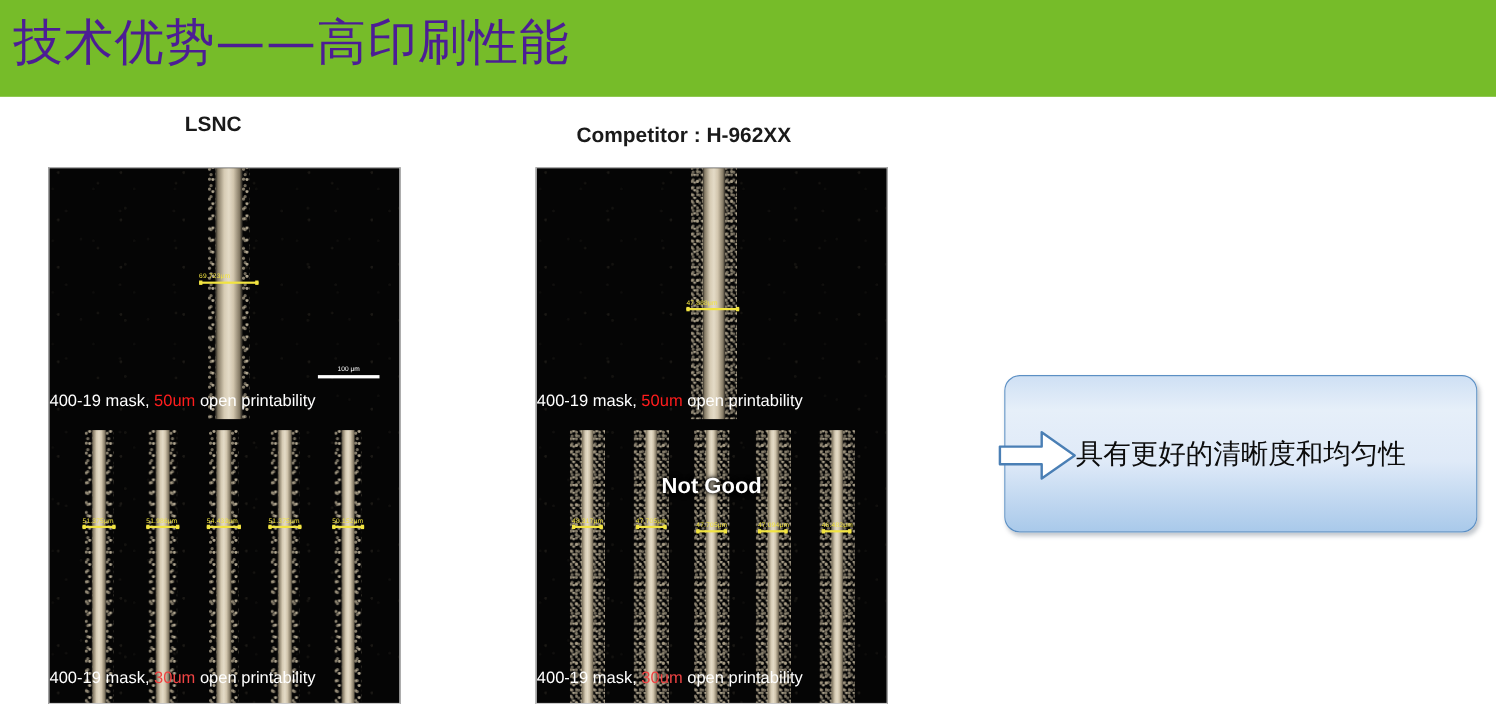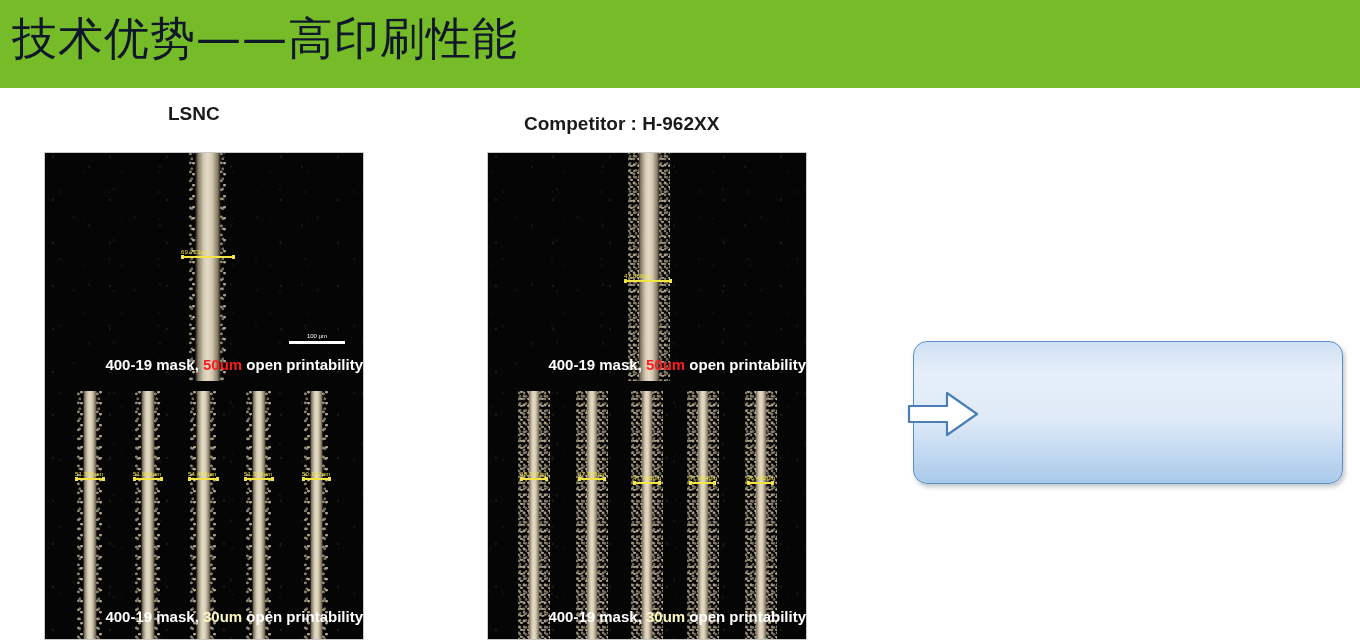--- a/index.html
+++ b/index.html
@@ -9,21 +9,21 @@
     font-family:"Liberation Sans","DejaVu Sans",sans-serif;
     overflow:hidden;position:relative;
   }
   
   .header-band{
     position:absolute;left:0;top:0;width:1360px;height:88px;
     background:#76bc29;
   }
   .header-title{
     position:absolute;left:12px;top:8px;
-    font-size:45px;line-height:62px;color:#0f172a;
+    font-size:45px;line-height:62px;color:#4c1d95;
     font-family:"DejaVu Sans","Liberation Sans",sans-serif;
     white-space:nowrap;letter-spacing:1px;
   }
   
   .col-caption{
     position:absolute;font-size:19px;font-weight:bold;color:#1a1a1a;
     white-space:nowrap;
   }
   #cap-left{left:168px;top:103px;}
   #cap-right{left:524px;top:113px;}
@@ -93,26 +93,26 @@
   }
   .meas .bar::before{left:0;}
   .meas .bar::after{right:0;}
 
   
   .scalebar{position:absolute;color:#ffffff;font-size:6px;text-align:center;}
   .scalebar .sb{display:block;height:3px;background:#ffffff;margin-top:2px;}
 
   
   .img-caption{
-    position:absolute;left:0;width:100%;text-align:right;
-    font-size:15px;font-weight:bold;color:#ffffff;white-space:nowrap;
+    position:absolute;left:0;width:100%;text-align:left;
+    font-size:15px;font-weight:normal;color:#ffffff;white-space:nowrap;
     font-family:"Liberation Sans",sans-serif;
   }
   .img-caption .hl-red{color:#ff1d1d;}
-  .img-caption .hl-yellow{color:#fef9c3;}
+  .img-caption .hl-yellow{color:#ef4444;}
   .notgood{
     position:absolute;left:0;width:100%;text-align:center;
     font-size:20px;font-weight:bold;color:#ffffff;
     text-shadow:0 0 3px #000,0 0 6px #000;
   }
 
   
   .callout{
     position:absolute;left:913px;top:341px;width:428px;height:141px;
     border:1px solid #5b8fc4;border-radius:14px;
@@ -198,20 +198,21 @@
   <div class="img-caption" style="top:203px;">
     <span>400-19 mask, </span><span class="hl-red">50um</span><span> open printability</span>
   </div>
 
   <div class="line rough" style="left:40px;top:238px;width:12px;height:250px;"></div>
   <div class="line rough" style="left:98px;top:238px;width:12px;height:250px;"></div>
   <div class="line rough" style="left:153px;top:238px;width:12px;height:250px;"></div>
   <div class="line rough" style="left:209px;top:238px;width:12px;height:250px;"></div>
   <div class="line rough" style="left:267px;top:238px;width:12px;height:250px;"></div>
 
+  <div class="notgood" style="top:278px;">Not Good</div>
 
   <div class="meas" style="left:32px;top:318px;">
     <span>48.317μm</span><span class="bar" style="width:28px;"></span>
   </div>
   <div class="meas" style="left:90px;top:318px;">
     <span>47.705μm</span><span class="bar" style="width:28px;"></span>
   </div>
   <div class="meas" style="left:145px;top:322px;">
     <span>47.705μm</span><span class="bar" style="width:28px;"></span>
   </div>
@@ -224,13 +225,14 @@
 
   <div class="img-caption" style="top:455px;">
     <span>400-19 mask, </span><span class="hl-yellow">30um</span><span> open printability</span>
   </div>
 </div>
 
 <div class="callout">
   <svg class="arrow-icon" viewBox="0 0 72 48">
     <polygon points="2,16 40,16 40,3 70,24 40,45 40,32 2,32" fill="#ffffff" stroke="#4a7fb5" stroke-width="2.2" stroke-linejoin="round"></polygon>
   </svg>
+  <div class="callout-text">具有更好的清晰度和均匀性</div>
 </div>
 
 </body></html>

